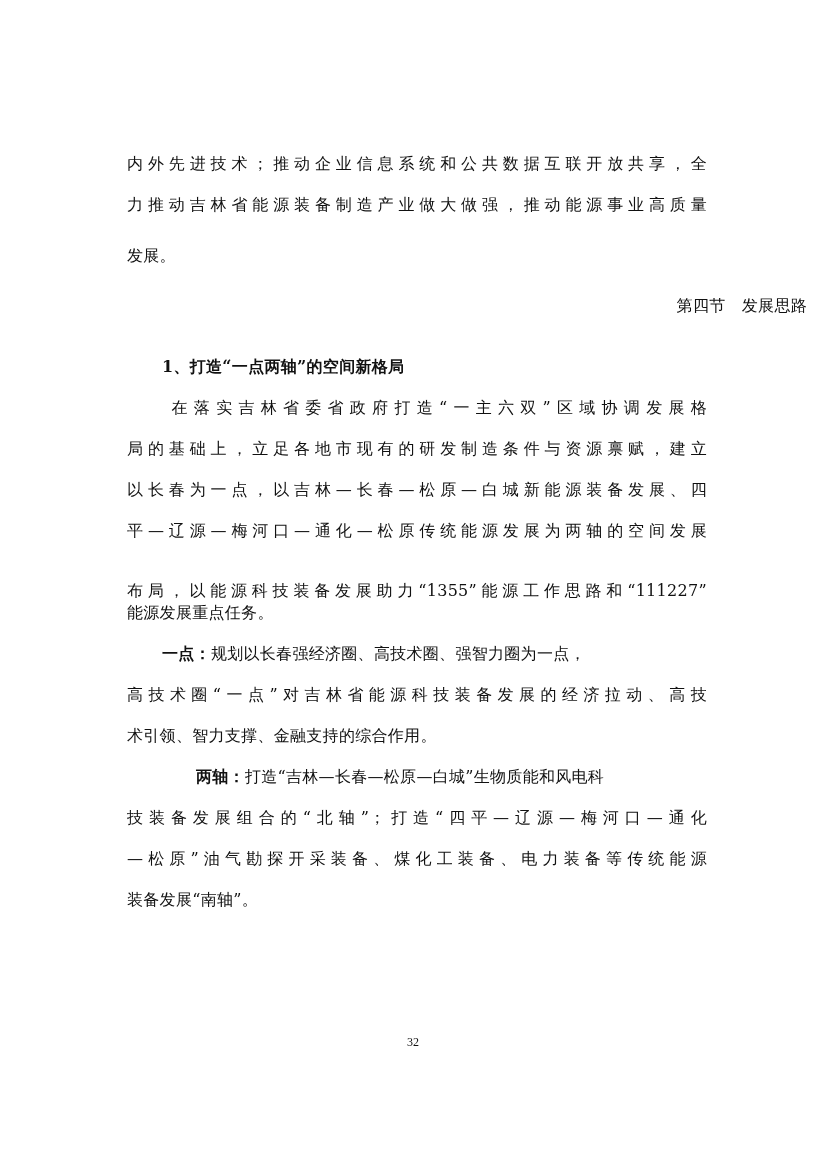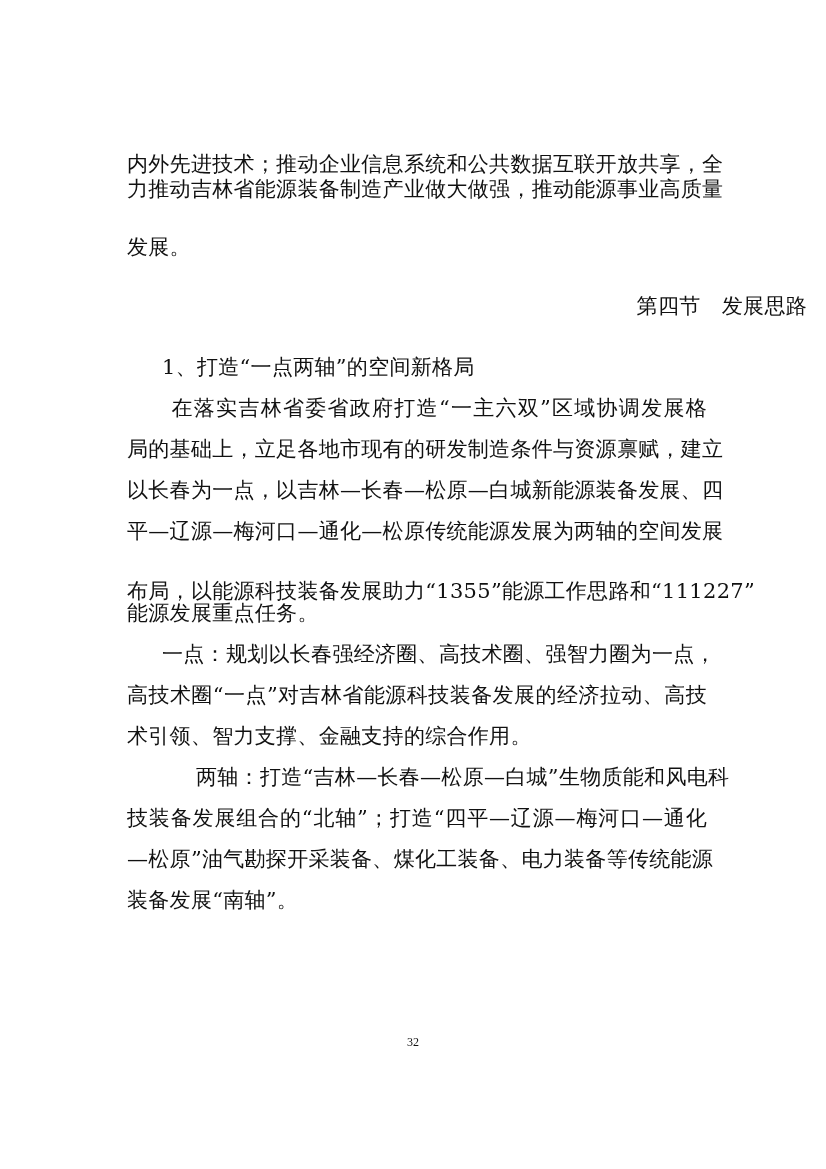--- a/index.html
+++ b/index.html
@@ -1,34 +1,34 @@
 <!DOCTYPE html>
 <html><head>
 <meta charset="utf-8">
 <style>
   html, body { margin: 0; padding: 0; background: #ffffff; }
   body { width: 826px; height: 1169px; position: relative; overflow: hidden;
          font-family: "DejaVu Serif", "Liberation Serif", serif; color: #111; }
-  .line { position: absolute; left: 127px; width: 580px; font-size: 21px; line-height: 26px;
+  .line { position: absolute; left: 127px; width: 580px; font-size: 16px; line-height: 26px;
           white-space: nowrap; letter-spacing: 0.3px; }
   .just { text-align: justify; text-align-last: justify; }
   .center { text-align: right; left: 0; width: 807px; }
-  .bold { font-weight: normal; }
+  .bold { font-weight: bold; }
   .pagenum { position: absolute; left: 0; width: 826px; top: 1035px; text-align: center;
              font-size: 12px; font-family: "Liberation Serif", serif; }
 </style>
 </head>
 <body>
 
 <div>
 
   <div>
     <div class="line just" style="top:151px">内外先进技术；推动企业信息系统和公共数据互联开放共享，全</div>
-    <div class="line just" style="top:176px">力推动吉林省能源装备制造产业做大做强，推动能源事业高质量</div>
-    <div class="line" style="top:234px">发展。</div>
+    <div class="line just" style="top:192px">力推动吉林省能源装备制造产业做大做强，推动能源事业高质量</div>
+    <div class="line" style="top:243px">发展。</div>
   </div>
 
   <div class="line center" style="top:293px">第四节　发展思路</div>
 
   <div class="line bold" style="top:354px; left:162px;">1、打造“一点两轴”的空间新格局</div>
 
   <div>
     <div class="line just" style="top:395px">　　在落实吉林省委省政府打造“一主六双”区域协调发展格</div>
     <div class="line just" style="top:436px">局的基础上，立足各地市现有的研发制造条件与资源禀赋，建立</div>
     <div class="line just" style="top:477px">以长春为一点，以吉林—长春—松原—白城新能源装备发展、四</div>

